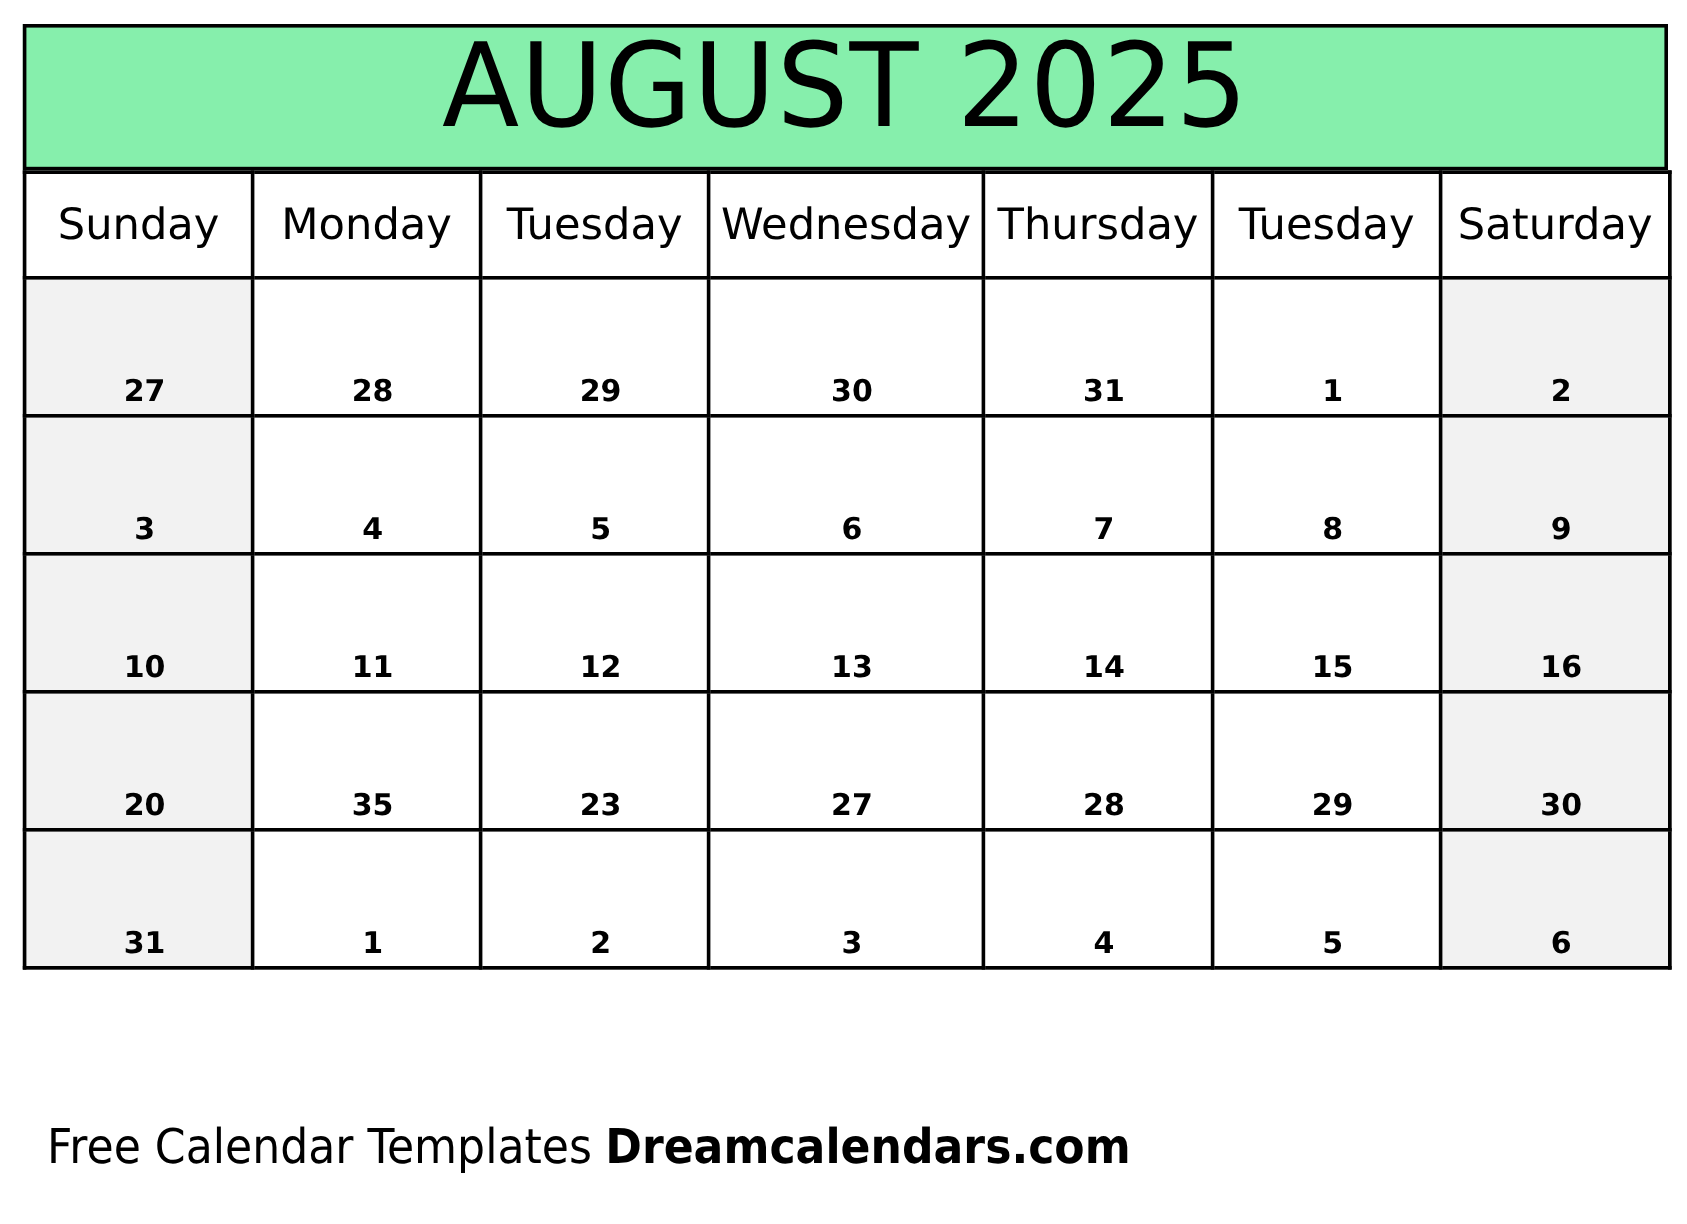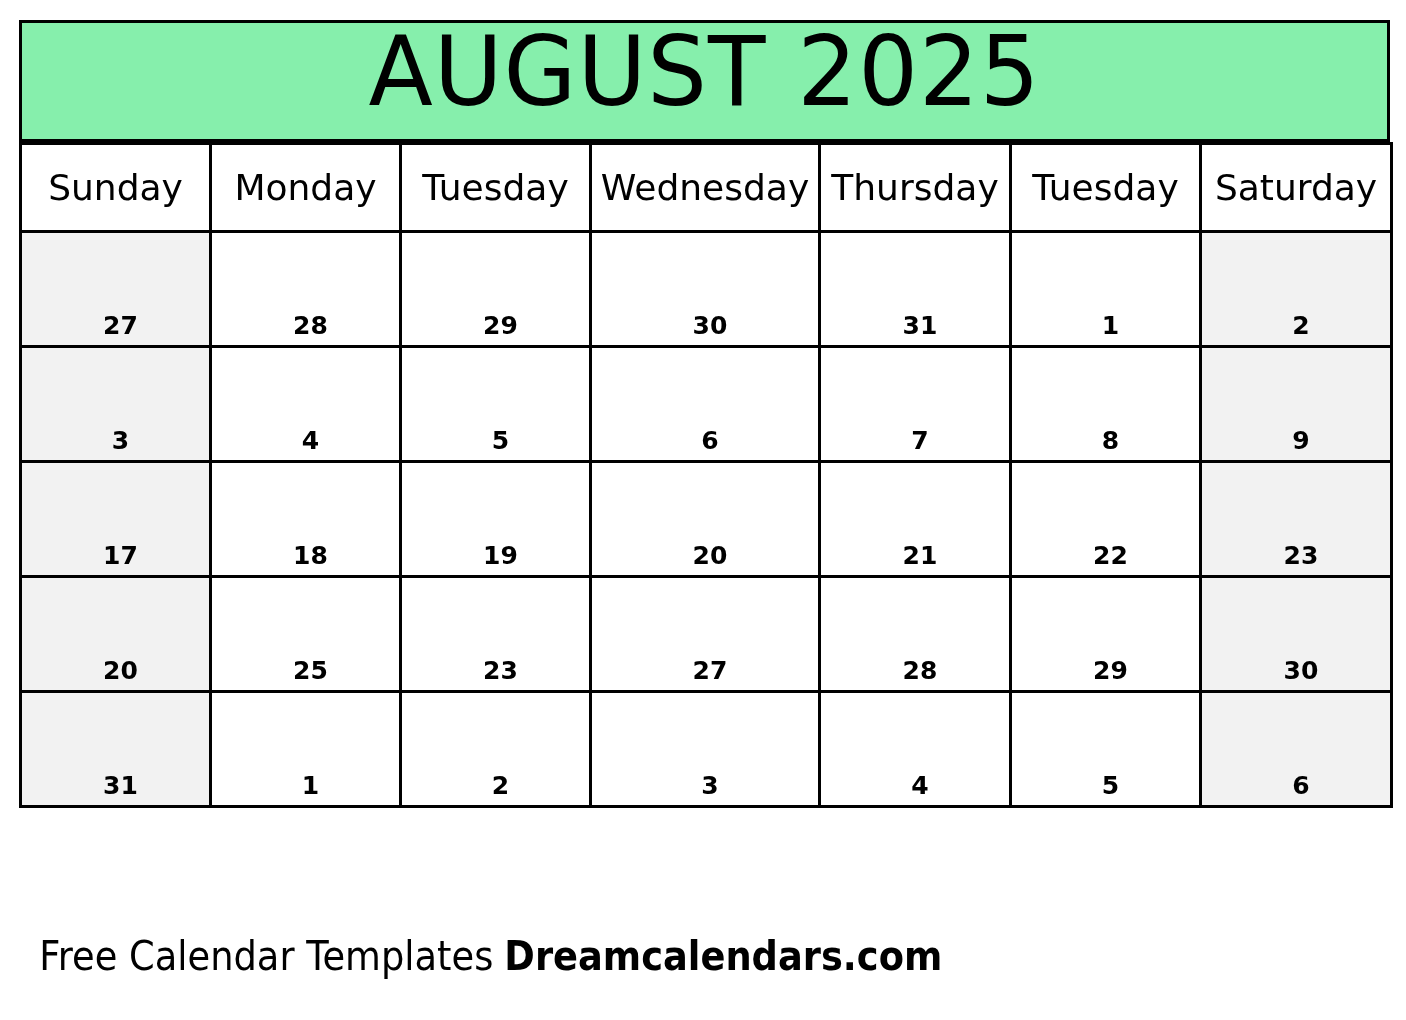--- a/index.html
+++ b/index.html
@@ -133,31 +133,31 @@
         <tr>
           <td class="weekend"><span class="day-number">3</span></td>
           <td><span class="day-number">4</span></td>
           <td><span class="day-number">5</span></td>
           <td><span class="day-number">6</span></td>
           <td><span class="day-number">7</span></td>
           <td><span class="day-number">8</span></td>
           <td class="weekend"><span class="day-number">9</span></td>
         </tr>
         <tr>
-          <td class="weekend"><span class="day-number">17</span></td>
-          <td><span class="day-number">18</span></td>
-          <td><span class="day-number">19</span></td>
-          <td><span class="day-number">20</span></td>
-          <td><span class="day-number">21</span></td>
-          <td><span class="day-number">22</span></td>
-          <td class="weekend"><span class="day-number">23</span></td>
+          <td class="weekend"><span class="day-number">10</span></td>
+          <td><span class="day-number">11</span></td>
+          <td><span class="day-number">12</span></td>
+          <td><span class="day-number">13</span></td>
+          <td><span class="day-number">14</span></td>
+          <td><span class="day-number">15</span></td>
+          <td class="weekend"><span class="day-number">16</span></td>
         </tr>
         <tr>
           <td class="weekend"><span class="day-number">20</span></td>
-          <td><span class="day-number">25</span></td>
+          <td><span class="day-number">35</span></td>
           <td><span class="day-number">23</span></td>
           <td><span class="day-number">27</span></td>
           <td><span class="day-number">28</span></td>
           <td><span class="day-number">29</span></td>
           <td class="weekend"><span class="day-number">30</span></td>
         </tr>
         <tr>
           <td class="weekend"><span class="day-number">31</span></td>
           <td><span class="day-number">1</span></td>
           <td><span class="day-number">2</span></td>

